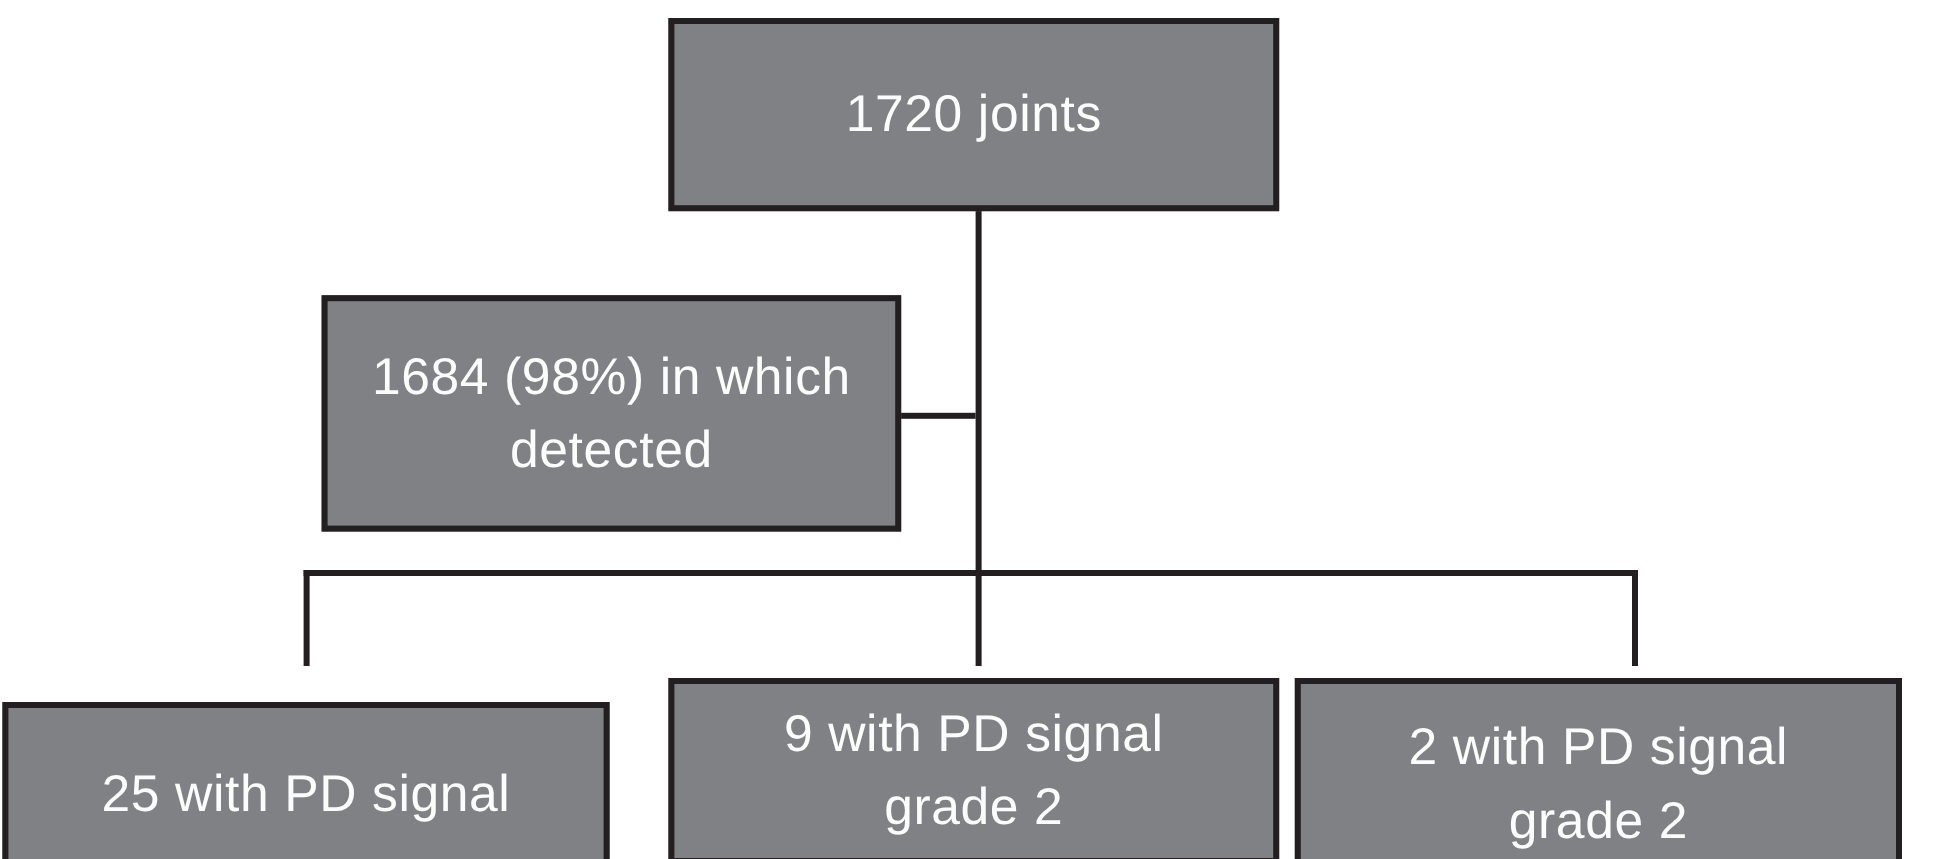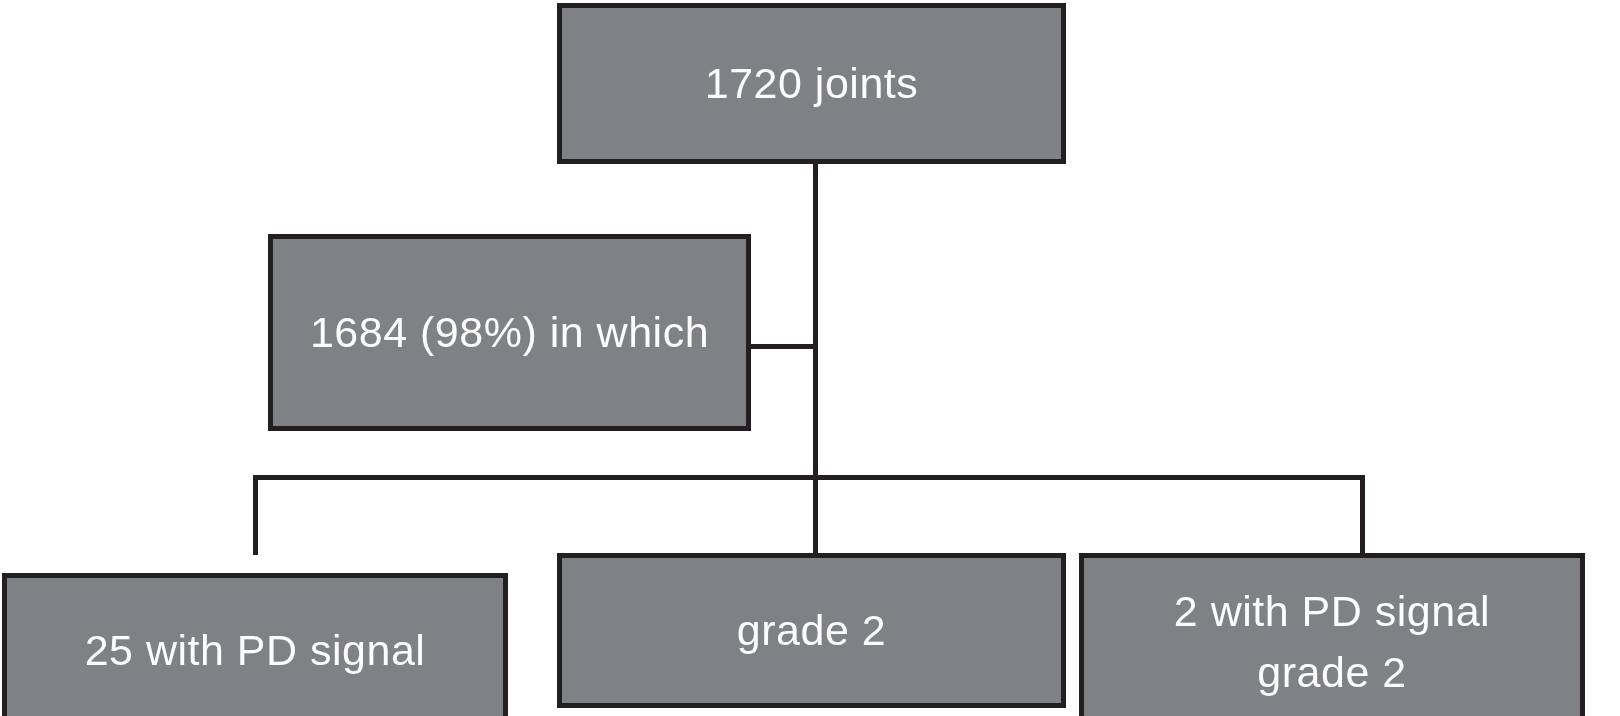--- a/index.html
+++ b/index.html
@@ -21,20 +21,21 @@
     background: var(--box-fill, #7f8184);
     border: 5px solid var(--box-border, #231f20);
     color: var(--text, #fcfcfc);
     display: flex;
     flex-direction: column;
     align-items: center;
     justify-content: center;
     text-align: center;
     font-size: 43px;
     letter-spacing: 0.5px;
+    margin-top: 12px;
   }
   .node .line {
     display: block;
     line-height: 61px;
     white-space: nowrap;
   }
   .conn {
     position: absolute;
     background: var(--line, #231f20);
   }
@@ -49,27 +50,29 @@
   <div class="conn" style="left:253px; top:475px; width:1112px; height:5px;"></div>
   <div class="conn" style="left:253px; top:475px; width:5px; height:80px;"></div>
   <div class="conn" style="left:1360px; top:475px; width:5px; height:80px;"></div>
 
   <div class="node" style="left:557px; top:3px; width:509px; height:161px;">
     <span class="line">1720 joints</span>
   </div>
 
   <div class="node" style="left:268px; top:234px; width:483px; height:197px;">
     <span class="line">1684 (98%) in which</span>
+    <span class="line">detected</span>
   </div>
 
   <div class="node" style="left:2px; top:573px; width:506px; height:155px;">
     <span class="line">25 with PD signal</span>
   </div>
 
   <div class="node" style="left:557px; top:553px; width:509px; height:155px;">
+    <span class="line">9 with PD signal</span>
     <span class="line">grade 2</span>
   </div>
 
   <div class="node" style="left:1079px; top:553px; width:506px; height:178px;">
     <span class="line">2 with PD signal</span>
     <span class="line">grade 2</span>
   </div>
 
 </div>
 

